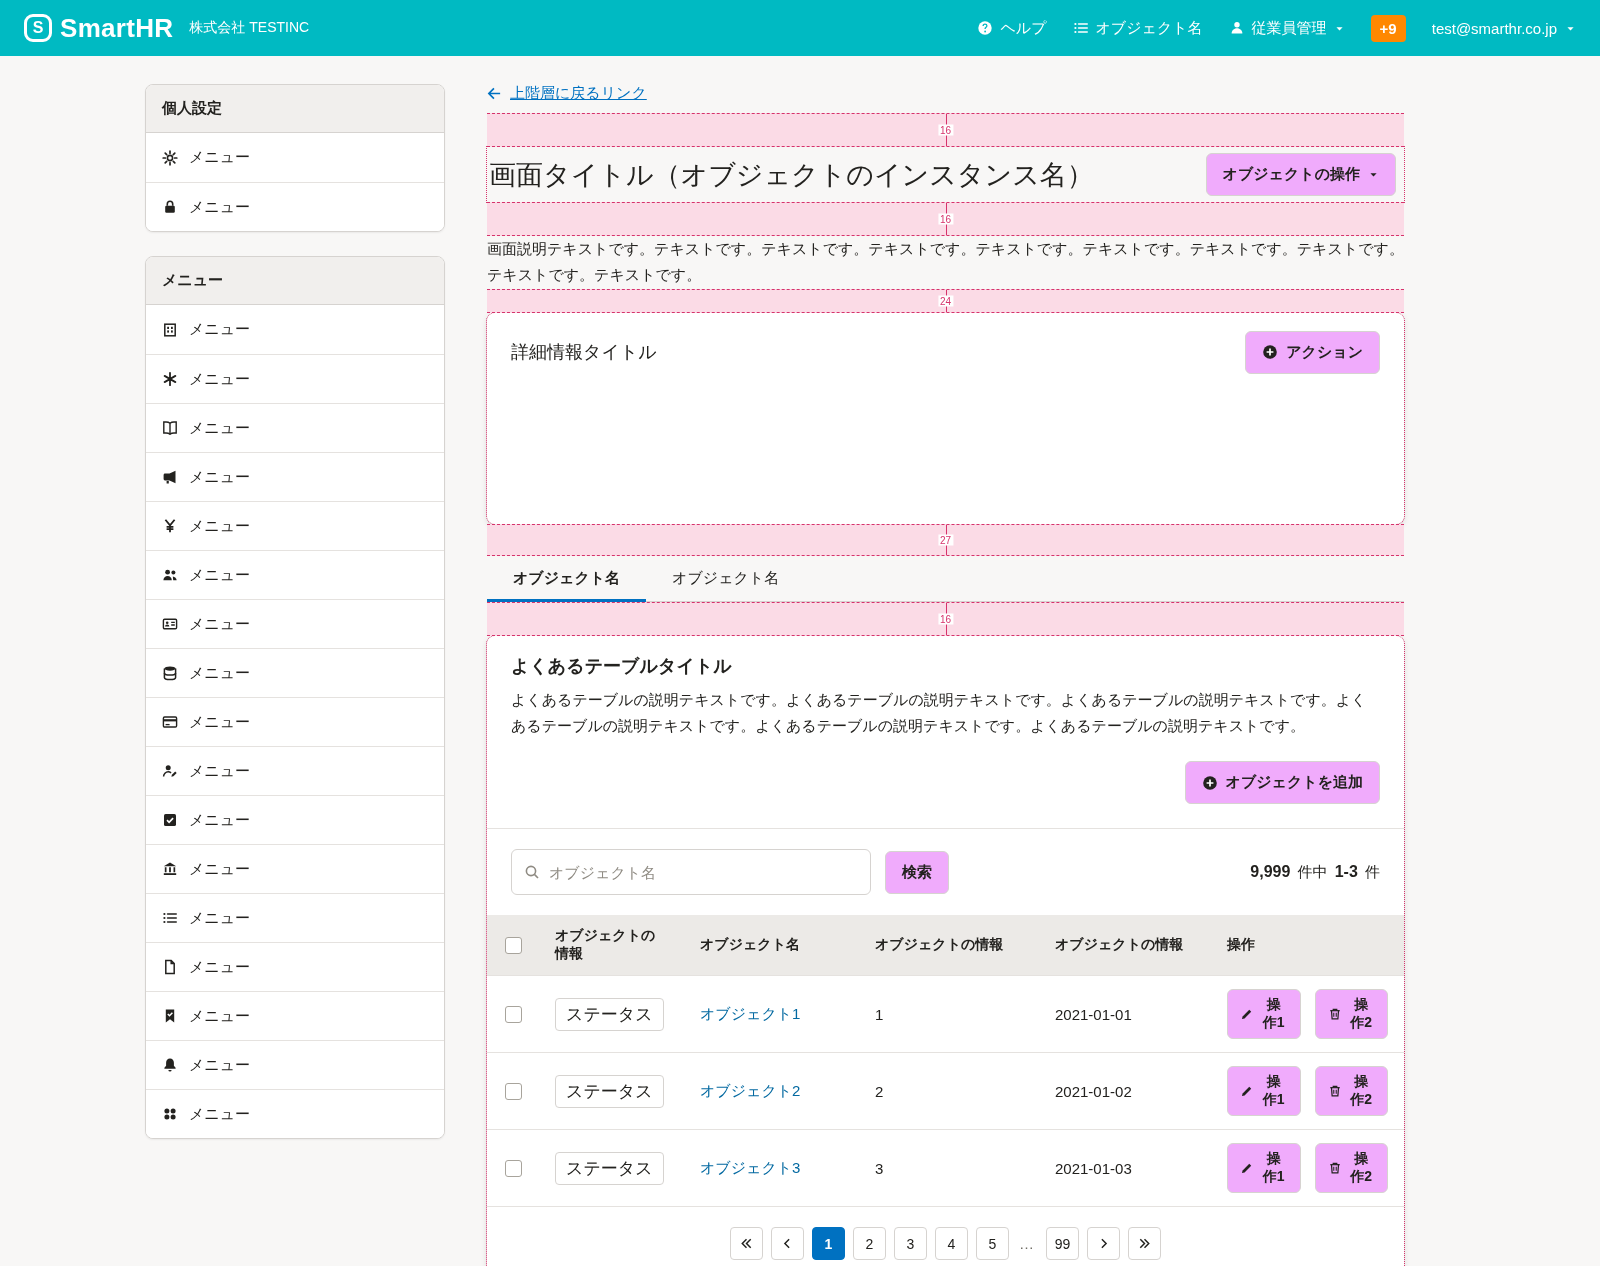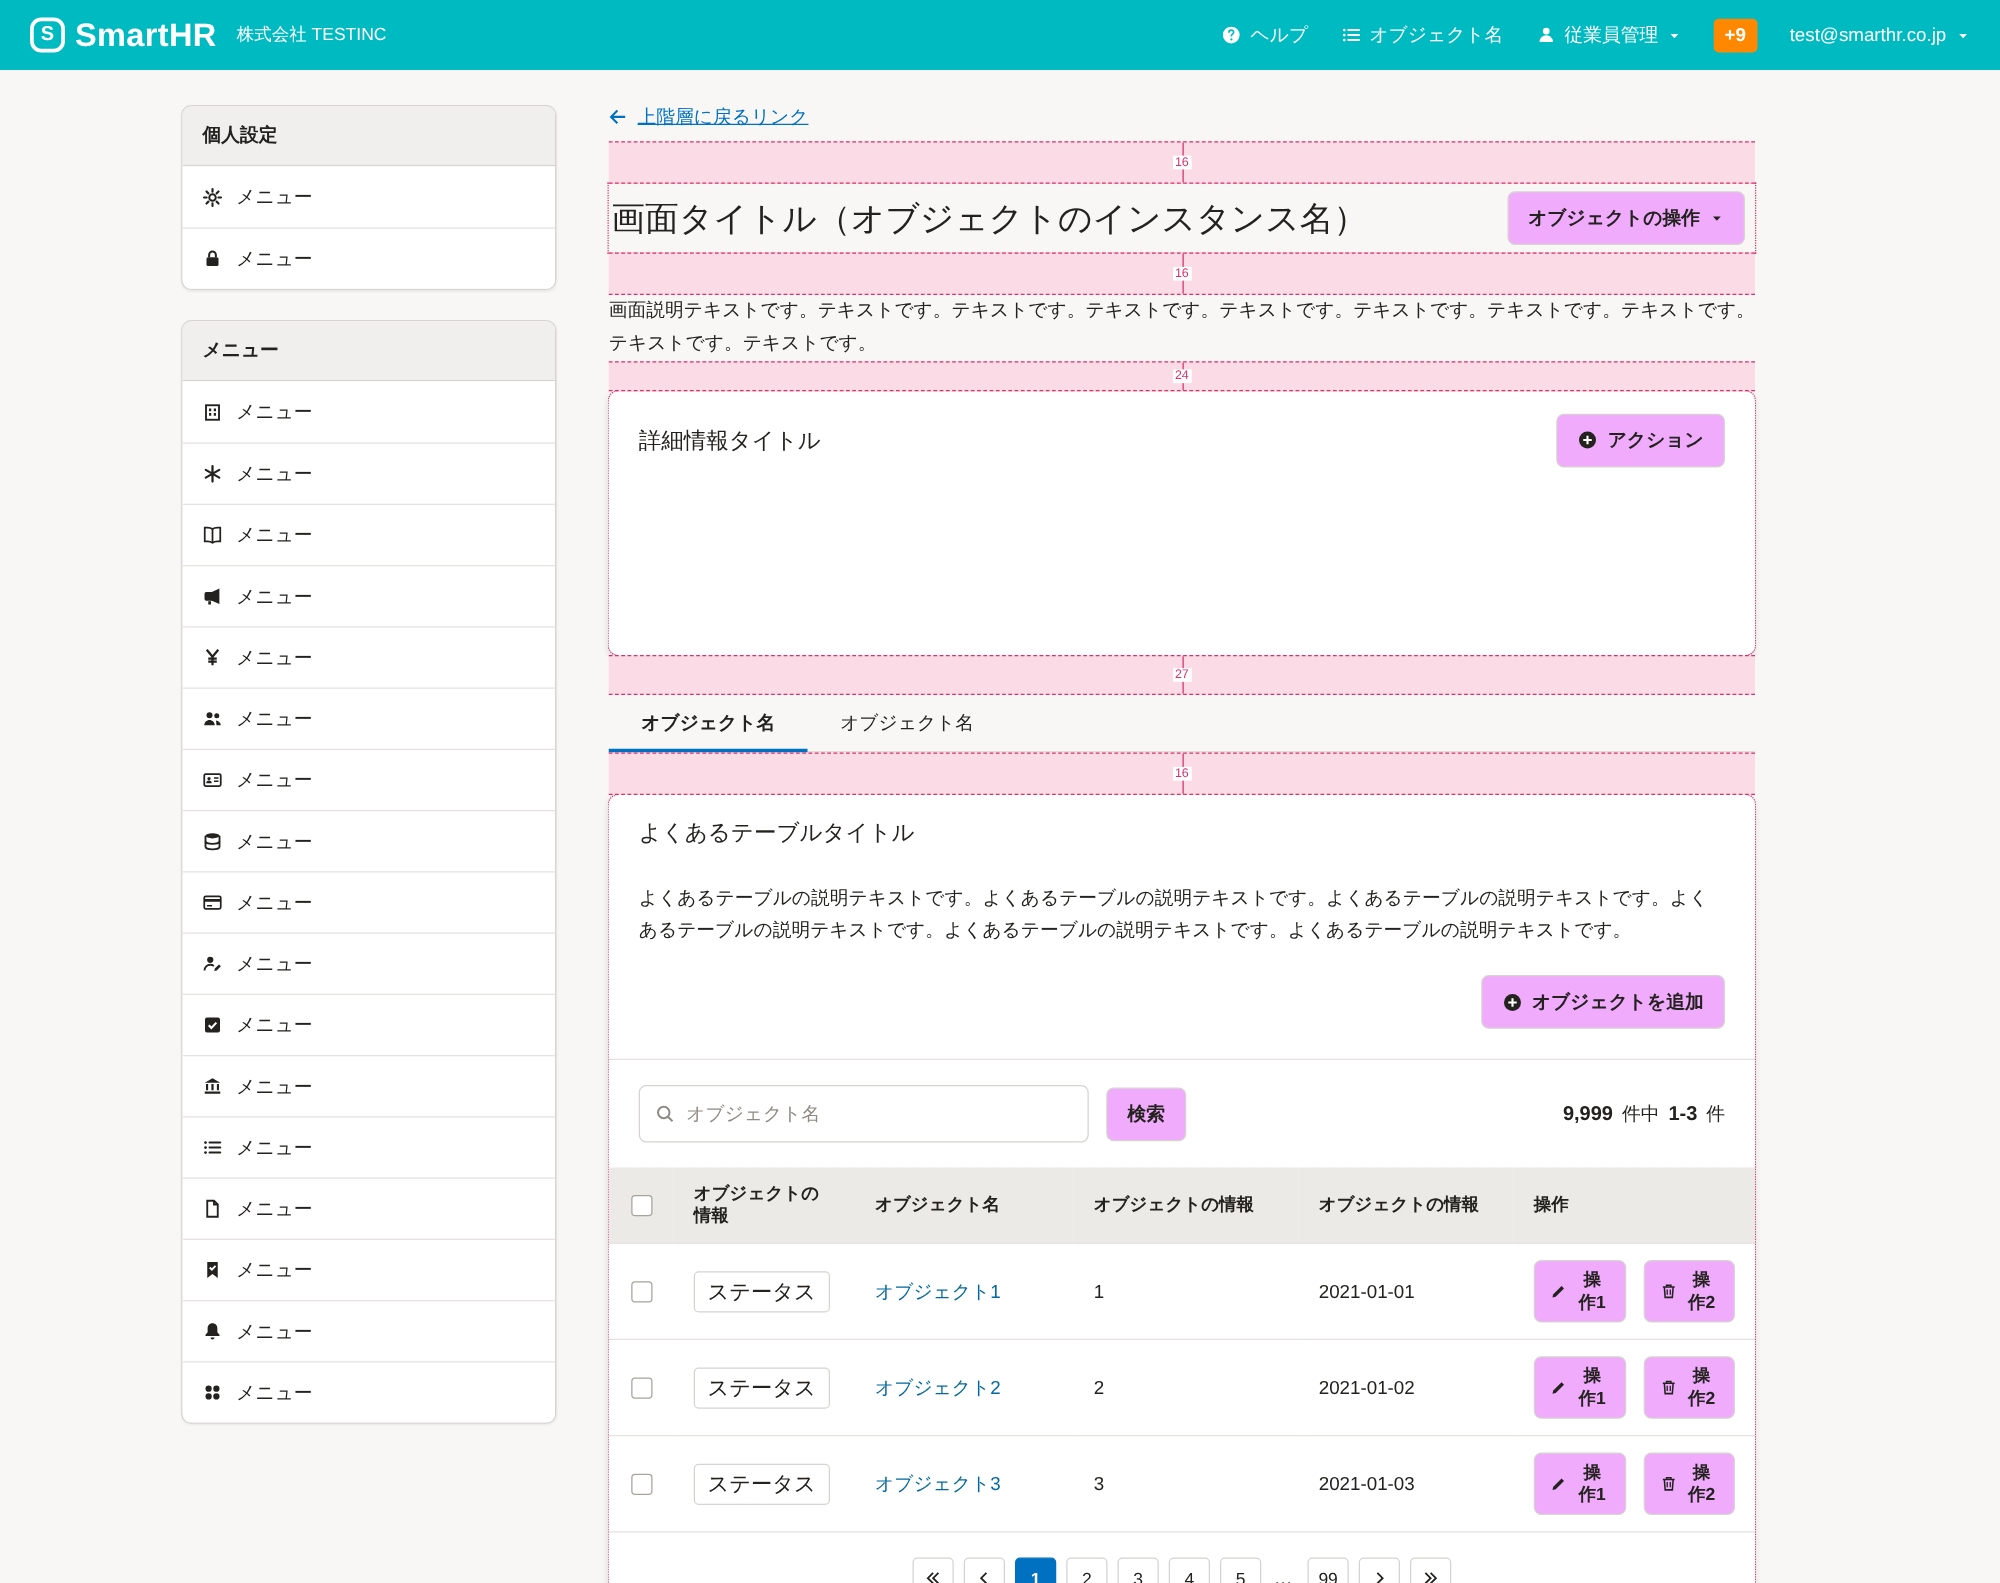--- a/index.html
+++ b/index.html
@@ -97,21 +97,21 @@
   .detail-head { display:flex; justify-content:space-between; align-items:center; }
   .detail-title { font-size:18px; font-weight:400; }
   .detail-body { height:150px; }
 
   .tabs { display:flex; border-bottom:1px solid #d6d3d0; }
   .tab { padding:13px 26px; font-size:15px; cursor:pointer; position:relative; }
   .tab.active { font-weight:bold; }
   .tab.active::after { content:""; position:absolute; left:0; right:0; bottom:-1px; height:3px; background:#0071c1; }
 
   .tc-head { padding:18px 24px 24px; }
-  .tc-title { font-size:18px; font-weight:400; margin-bottom:28px; }
+  .tc-title { font-size:18px; font-weight:700; margin-bottom:9px; }
   .tc-desc { margin-bottom:22px; }
   .tc-add-row { display:flex; justify-content:flex-end; }
 
   .toolbar {
     border-top:1px solid #e5e2df; padding:20px 24px;
     display:flex; align-items:center; justify-content:space-between;
   }
   .search-group { display:flex; align-items:center; gap:14px; }
   .search-box {
     display:flex; align-items:center; gap:9px; width:360px; height:46px;

